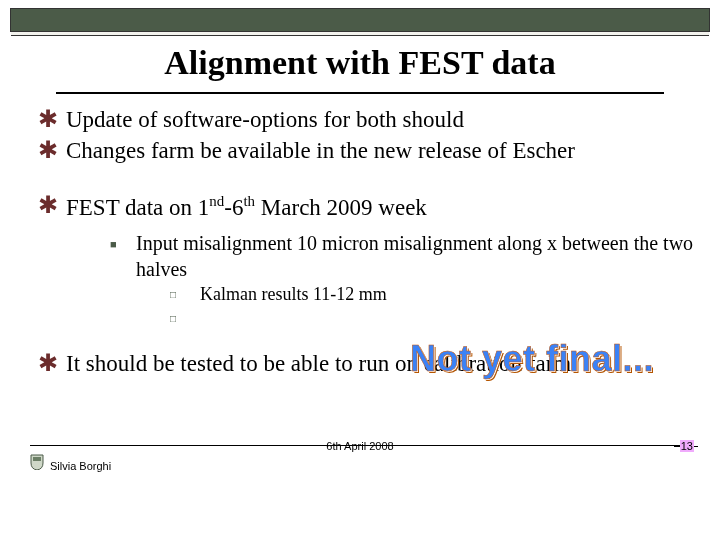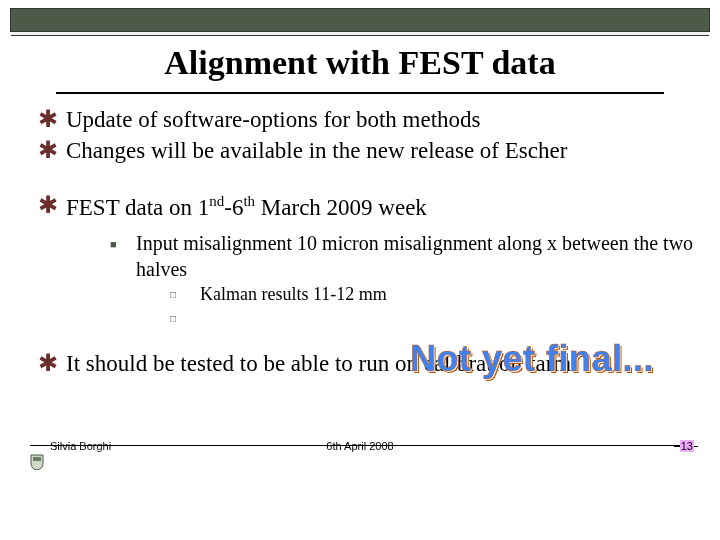--- a/index.html
+++ b/index.html
@@ -137,21 +137,21 @@
   .footer .crest {
     position: absolute;
     left: 0;
     bottom: 2px;
     width: 14px;
     height: 16px;
   }
   .footer .author {
     position: absolute;
     left: 20px;
-    bottom: 20px;
+    bottom: 0;
   }
   .footer .date {
     position: absolute;
     left: 50%;
     transform: translateX(-50%);
     bottom: 20px;
   }
   .footer .pagenum {
     position: absolute;
     right: -4px;
@@ -179,26 +179,26 @@
 
   <div class="top-bar"></div>
 
   <div class="title">Alignment with FEST data</div>
   <div class="title-underline"></div>
 
   <div class="content">
 
     <div class="bullet1">
       <div class="mark">✱</div>
-      <div class="text">Update of software-options for both methods</div>
-    </div>
-
-    <div class="bullet1">
-      <div class="mark">✱</div>
-      <div class="text">Changes will be available in the new release of Escher</div>
+      <div class="text">Update of software-options for both should</div>
+    </div>
+
+    <div class="bullet1">
+      <div class="mark">✱</div>
+      <div class="text">Changes farm be available in the new release of Escher</div>
     </div>
 
     <div class="gap"></div>
 
     <div class="bullet1">
       <div class="mark">✱</div>
       <div class="text">
         <span>FEST data on 1</span><span class="sup">nd</span><span>-6</span><span class="sup">th</span><span> March 2009 week</span>
       </div>
     </div>

